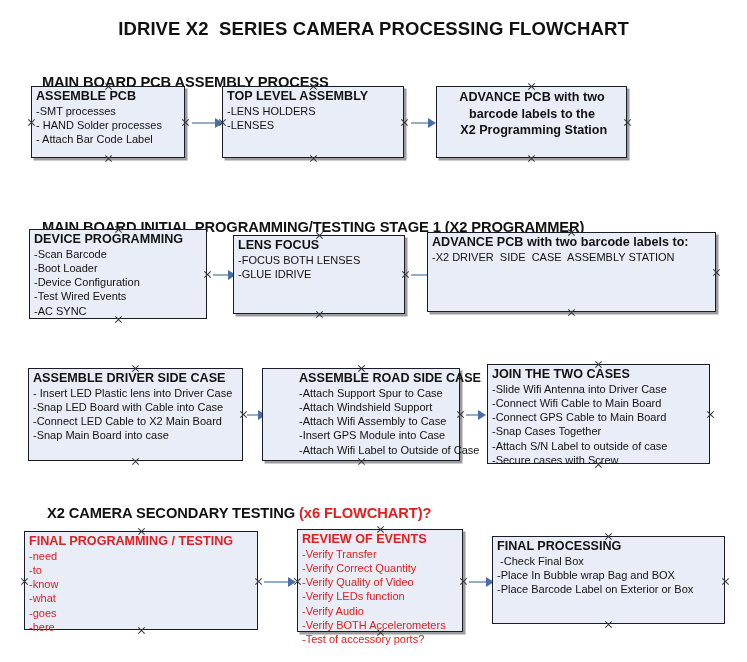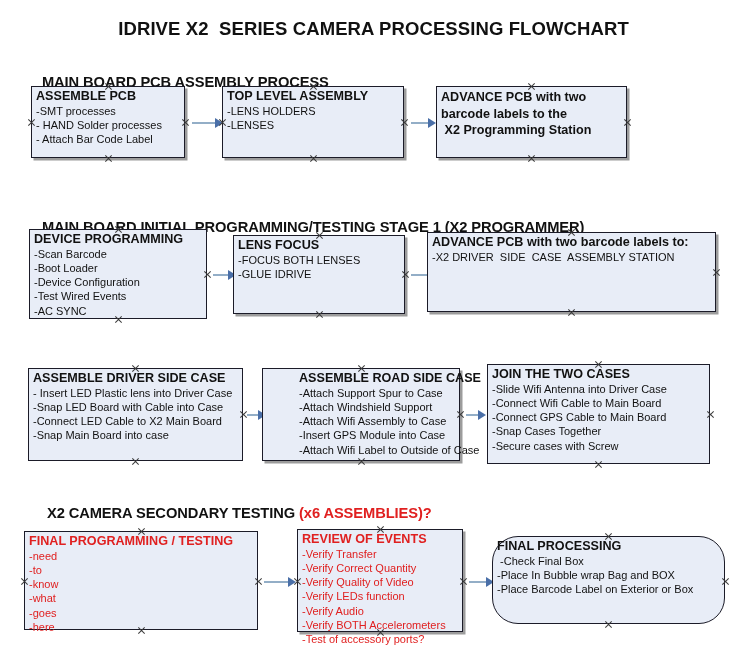--- a/index.html
+++ b/index.html
@@ -155,21 +155,21 @@
     <div class="box-line">-LENS HOLDERS</div>
     <div class="box-line">-LENSES</div>
   </div>
   <div class="handle" style="left:309px; top:82px;"></div>
   <div class="handle" style="left:309px; top:154px;"></div>
   <div class="handle" style="left:218px; top:118px;"></div>
   <div class="handle" style="left:400px; top:118px;"></div>
 
   <div class="arrow" style="left:411px; top:122px; width:18px;"></div>
 
-  <div class="box allbold" style="left:436px; top:86px; width:191px; height:72px;">
+  <div class="box allbold" style="left:436px; top:86px; width:191px; height:72px;text-align:center;">
     <div class="box-line">ADVANCE PCB with two</div>
     <div class="box-line">barcode labels to the</div>
     <div class="box-line"> X2 Programming Station</div>
   </div>
   <div class="handle" style="left:527px; top:82px;"></div>
   <div class="handle" style="left:527px; top:154px;"></div>
   <div class="handle" style="left:623px; top:118px;"></div>
 
   <div class="section-head" style="left:26px; top:203px;">
     <span>MAIN BOARD INITIAL PROGRAMMING/TESTING STAGE 1 (X2 PROGRAMMER)</span>
@@ -235,28 +235,29 @@
   <div class="handle" style="left:456px; top:410px;"></div>
 
   <div class="arrow" style="left:466px; top:414px; width:13px;"></div>
 
   <div class="box no-shadow" style="left:487px; top:364px; width:223px; height:100px;">
     <div class="box-title">JOIN THE TWO CASES</div>
     <div class="box-line">-Slide Wifi Antenna into Driver Case</div>
     <div class="box-line">-Connect Wifi Cable to Main Board</div>
     <div class="box-line">-Connect GPS Cable to Main Board</div>
     <div class="box-line">-Snap Cases Together</div>
+    <div class="box-line">-Attach S/N Label to outside of case</div>
     <div class="box-line">-Secure cases with Screw</div>
   </div>
   <div class="handle" style="left:594px; top:360px;"></div>
   <div class="handle" style="left:594px; top:460px;"></div>
   <div class="handle" style="left:706px; top:410px;"></div>
 
   <div class="section-head" style="left:31px; top:489px;">
-    <span>X2 CAMERA SECONDARY TESTING </span><span class="accent">(x6 ASSEMBLIES)?</span>
+    <span>X2 CAMERA SECONDARY TESTING </span><span class="accent">(x6 FLOWCHART)?</span>
   </div>
 
   <div class="box red no-shadow" style="left:24px; top:531px; width:234px; height:99px;">
     <div class="box-title">FINAL PROGRAMMING / TESTING</div>
     <div class="box-line">-need</div>
     <div class="box-line">-to</div>
     <div class="box-line">-know</div>
     <div class="box-line">-what</div>
     <div class="box-line">-goes</div>
     <div class="box-line">-here</div>
@@ -278,21 +279,21 @@
     <div class="box-line">-Verify BOTH Accelerometers</div>
     <div class="box-line">-Test of accessory ports?</div>
   </div>
   <div class="handle" style="left:376px; top:525px;"></div>
   <div class="handle" style="left:376px; top:628px;"></div>
   <div class="handle" style="left:293px; top:577px;"></div>
   <div class="handle" style="left:459px; top:577px;"></div>
 
   <div class="arrow" style="left:469px; top:581px; width:18px;"></div>
 
-  <div class="box no-shadow" style="left:492px; top:536px; width:233px; height:88px;border-radius:26px;">
+  <div class="box no-shadow" style="left:492px; top:536px; width:233px; height:88px;">
     <div class="box-title">FINAL PROCESSING</div>
     <div class="box-line"> -Check Final Box</div>
     <div class="box-line">-Place In Bubble wrap Bag and BOX</div>
     <div class="box-line">-Place Barcode Label on Exterior or Box</div>
   </div>
   <div class="handle" style="left:604px; top:532px;"></div>
   <div class="handle" style="left:604px; top:620px;"></div>
   <div class="handle" style="left:721px; top:577px;"></div>
 
 </div>

